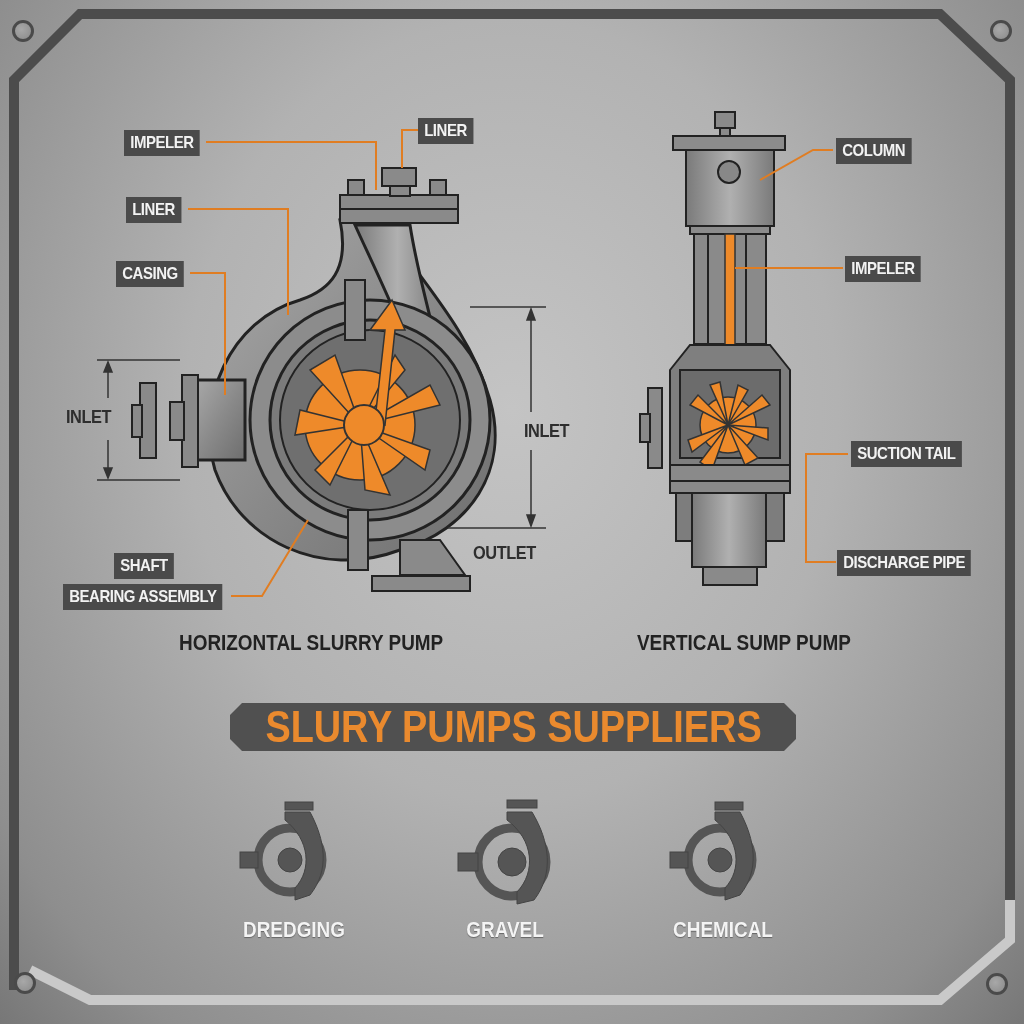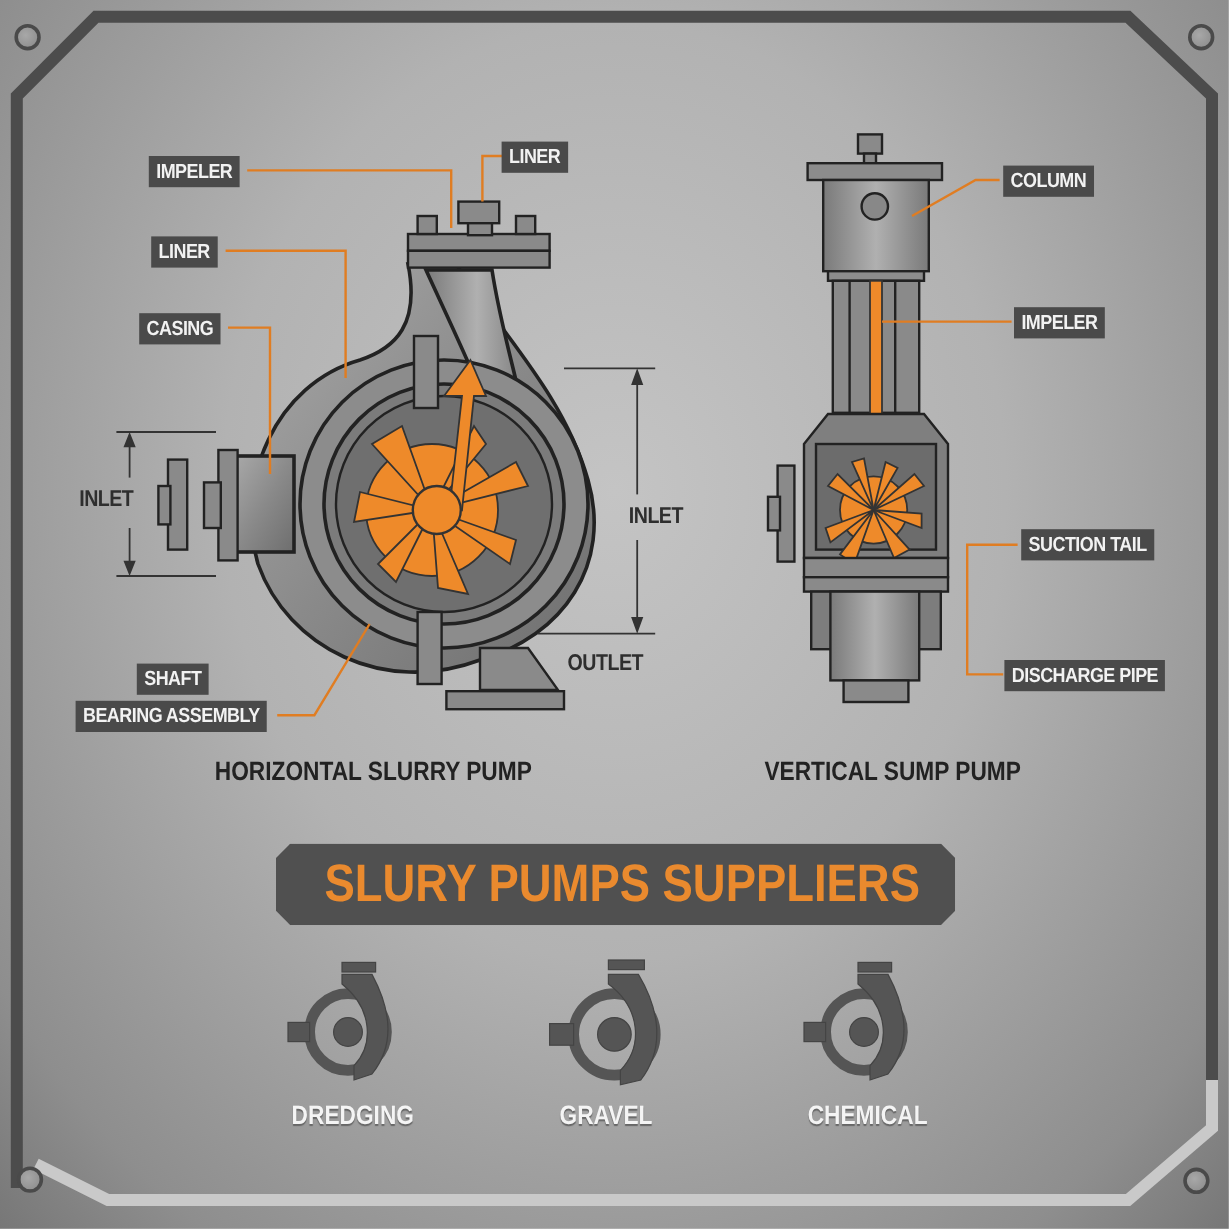--- a/index.html
+++ b/index.html
@@ -6,23 +6,23 @@
   body { width:1024px; height:1024px; overflow:hidden; position:relative;
     background: radial-gradient(ellipse at 50% 40%, #c4c4c4 0%, #b2b2b2 45%, #8e8e8e 85%, #777 100%);
     font-family: "Liberation Sans", "DejaVu Sans", sans-serif; }
   .frame { position:absolute; left:0; top:0; width:1024px; height:1024px; }
   .rivet { position:absolute; width:22px; height:22px; border-radius:50%;
     background: radial-gradient(circle at 40% 40%, #a8a8a8, #8a8a8a); border:3px solid #4a4a4a; box-sizing:border-box; }
   .lbl { position:absolute; background:#4a4a4a; color:#f2f2f2; font-weight:bold;
     font-size:17px; padding:3px 7px; letter-spacing:-0.5px; transform:scaleX(0.88); transform-origin:left center; white-space:nowrap; }
   .plain { position:absolute; color:#2e2e2e; font-weight:bold; font-size:19px; letter-spacing:-0.5px; transform:scaleX(0.86); transform-origin:left center; white-space:nowrap; }
   .caption { position:absolute; color:#222; font-weight:bold; font-size:22px; transform:scaleX(0.86); transform-origin:left center; white-space:nowrap; }
-  .banner { position:absolute; left:230px; top:703px; width:566px; height:68px; background:#505050;
+  .banner { position:absolute; left:230px; top:703px; width:566px; height:48px; background:#505050;
     clip-path: polygon(12px 0, calc(100% - 12px) 0, 100% 12px, 100% calc(100% - 12px), calc(100% - 12px) 100%, 12px 100%, 0 calc(100% - 12px), 0 12px);
-    display:flex; align-items:center; }
+    display:flex; align-items:center; justify-content:center; }
   .banner span { color:#ea8a2e; font-weight:bold; font-size:44px; transform:scaleX(0.86); white-space:nowrap; }
   .app-lbl { position:absolute; color:#f4f4f4; font-weight:bold; font-size:22px; transform:scaleX(0.86); transform-origin:center; white-space:nowrap; text-align:center; width:160px; text-shadow:0 1px 1px #666; }
   svg { position:absolute; left:0; top:0; }
 </style>
 </head>
 <body>
 
 <svg class="frame" width="1024" height="1024" viewBox="0 0 1024 1024">
   <polyline points="14,990 14,80 80,14 940,14 1010,80 1010,900" fill="none" stroke="#4c4c4c" stroke-width="10"></polyline>
   <polyline points="30,970 90,1000 940,1000 1010,940 1010,900" fill="none" stroke="#c9c9c9" stroke-width="10"></polyline>

